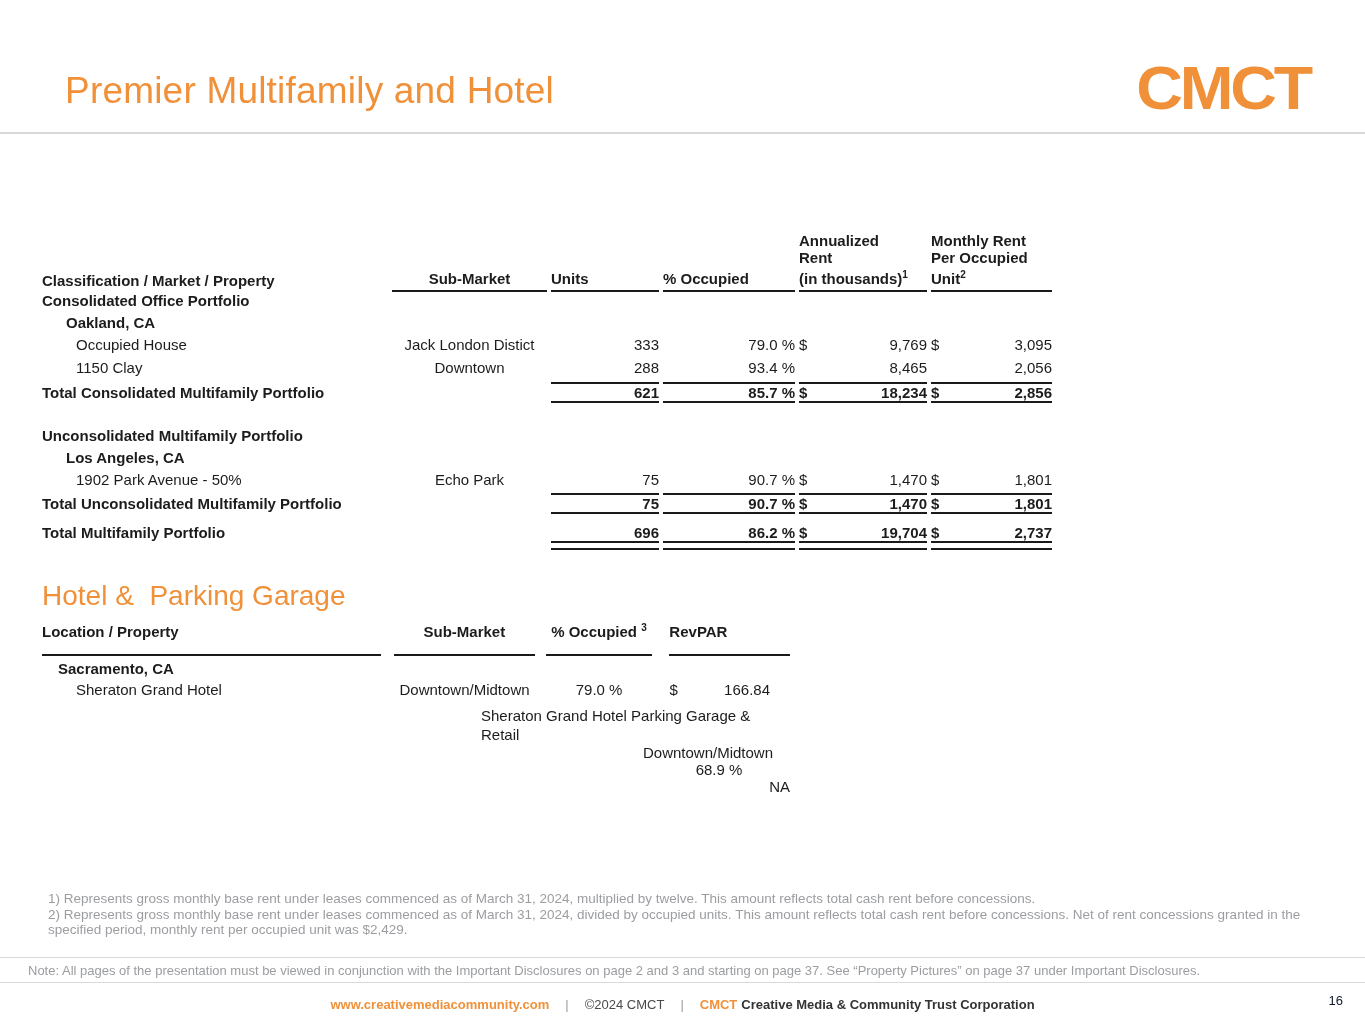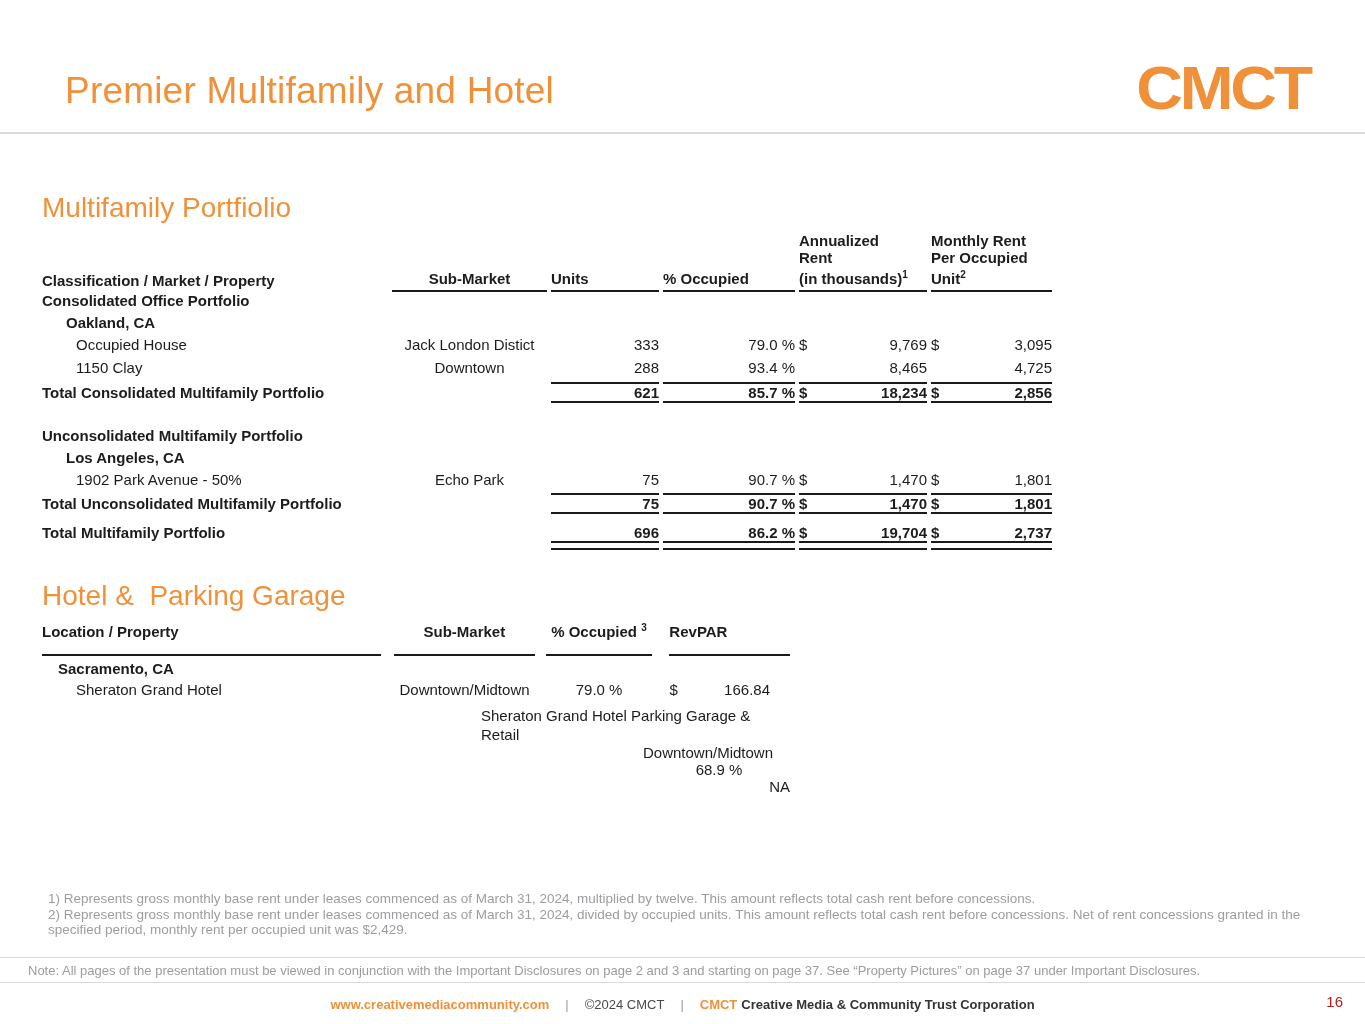--- a/index.html
+++ b/index.html
@@ -60,32 +60,31 @@
 
   
   .footnotes { position:absolute; left:48px; top:891px; width:1282px; font-size:13.5px; line-height:15.5px; color:#9b9da0; }
   .note-bar { position:absolute; left:0; top:957px; width:1365px; height:26px; border-top:1px solid #d9d9d9; border-bottom:1px solid #d9d9d9; font-size:13px; color:#9b9da0; line-height:25px; padding-left:28px; }
   .footer { position:absolute; left:0; top:988px; width:1365px; height:32px; display:flex; justify-content:center; align-items:center; font-size:13px; gap:16px; }
   .footer a { color:#F0913A; text-decoration:none;font-weight:bold; }
   .footer .sep { color:#9b9da0; }
   .footer .copy { color:#4a4a4a; }
   .footer .brand { color:#F0913A; font-weight:700; }
   .footer .company { color:#333; font-weight:700; margin-left:-12px; }
-  .page-num { position:absolute; right:22px; top:993px; font-size:15px; color:#b91c1c; }
+  .page-num { position:absolute; right:22px; top:993px; font-size:13px; color:#0f172a; }
 </style>
 </head>
 <body>
 
 <div class="slide">
 
   <div class="page-title">Premier Multifamily and Hotel</div>
   <div class="logo">CMCT</div>
   <div class="header-rule"></div>
 
-  <div class="sec-heading mf-heading">Multifamily Portfiolio</div>
 
   <div class="mf-table">
     <div class="mf-row mf-header">
       <div class="c1 hcell">Classification / Market / Property</div>
       <div class="c2 hcell u">Sub-Market</div>
       <div class="c3 hcell u ctr">Units</div>
       <div class="c4 hcell u ctr">% Occupied</div>
       <div class="c5 hcell u ctr">
         <div>Annualized</div>
         <div>Rent</div>
@@ -124,21 +123,21 @@
       <div class="c1 ind2">1150 Clay</div>
       <div class="c2">Downtown</div>
       <div class="c3">288</div>
       <div class="c4">93.4 %</div>
       <div class="c5 money">
           <span></span>
           <span>8,465</span>
         </div>
       <div class="c6 money">
           <span></span>
-          <span>4,725</span>
+          <span>2,056</span>
         </div>
     </div>
 
     <div class="mf-row total-row bold">
       <div class="c1">Total Consolidated Multifamily Portfolio</div>
       <div class="c2"></div>
       <div class="c3">621</div>
       <div class="c4">85.7 %</div>
       <div class="c5 money">
           <span>$</span>

